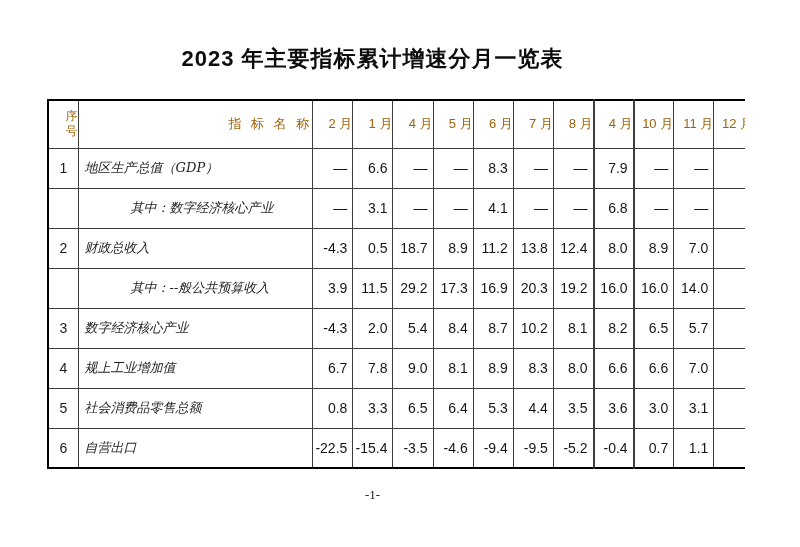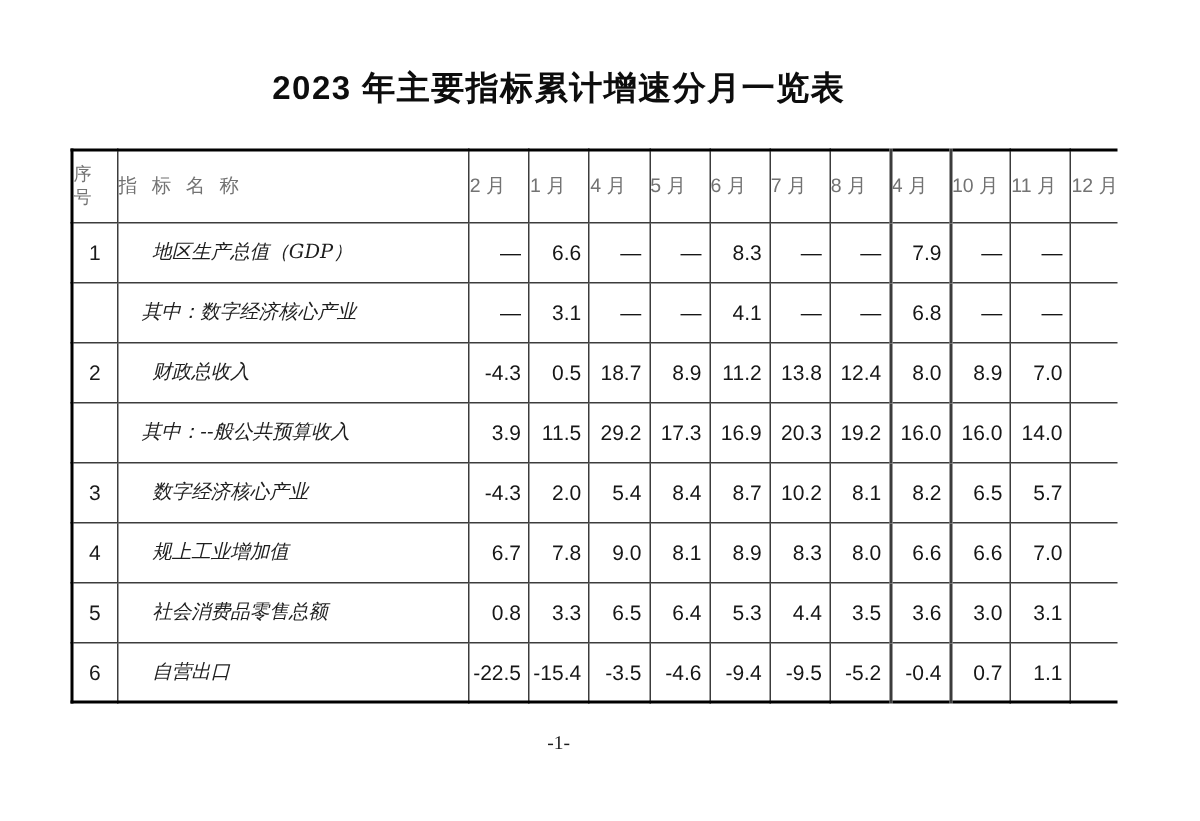--- a/index.html
+++ b/index.html
@@ -50,43 +50,43 @@
   .data-table th, .data-table td {
     border: 1px solid #3c3c3c;
     padding: 0;
     overflow: hidden;
     white-space: nowrap;
   }
   .data-table thead th {
     height: 48px;
     font-weight: normal;
     font-size: 13px;
-    text-align: left;
-    color: #737373;
+    text-align: right;
+    color: #a16207;
   }
   .data-table tbody td { height: 40px; }
   th.col-name { letter-spacing: 3px; font-size: 14px; margin-top: 20px; }
   th.col-index .stack {
     display: inline-block;
     width: 14px;
     font-size: 12px;
     line-height: 1.25;
     word-break: break-all;
     white-space: normal;
   }
   td.idx { text-align: center; font-size: 14px; color: #1a1a1a; }
   td.name {
     text-align: left;
-    padding-left: 23px;
+    padding-left: 6px;
     font-size: 13px;
     font-style: italic;
     font-family: "DejaVu Serif", serif;
     color: #1e1e1e;
   }
-  td.name.indent { padding-left: 16px; }
+  td.name.indent { padding-left: 52px; }
   td.val {
     text-align: right;
     padding-right: 5px;
     font-size: 14px;
     font-family: "Liberation Sans", sans-serif;
     color: #161616;
   }
   .thickL { border-left-width: 2px !important; border-left-color: #000; }
   .page-number {
     position: absolute;

